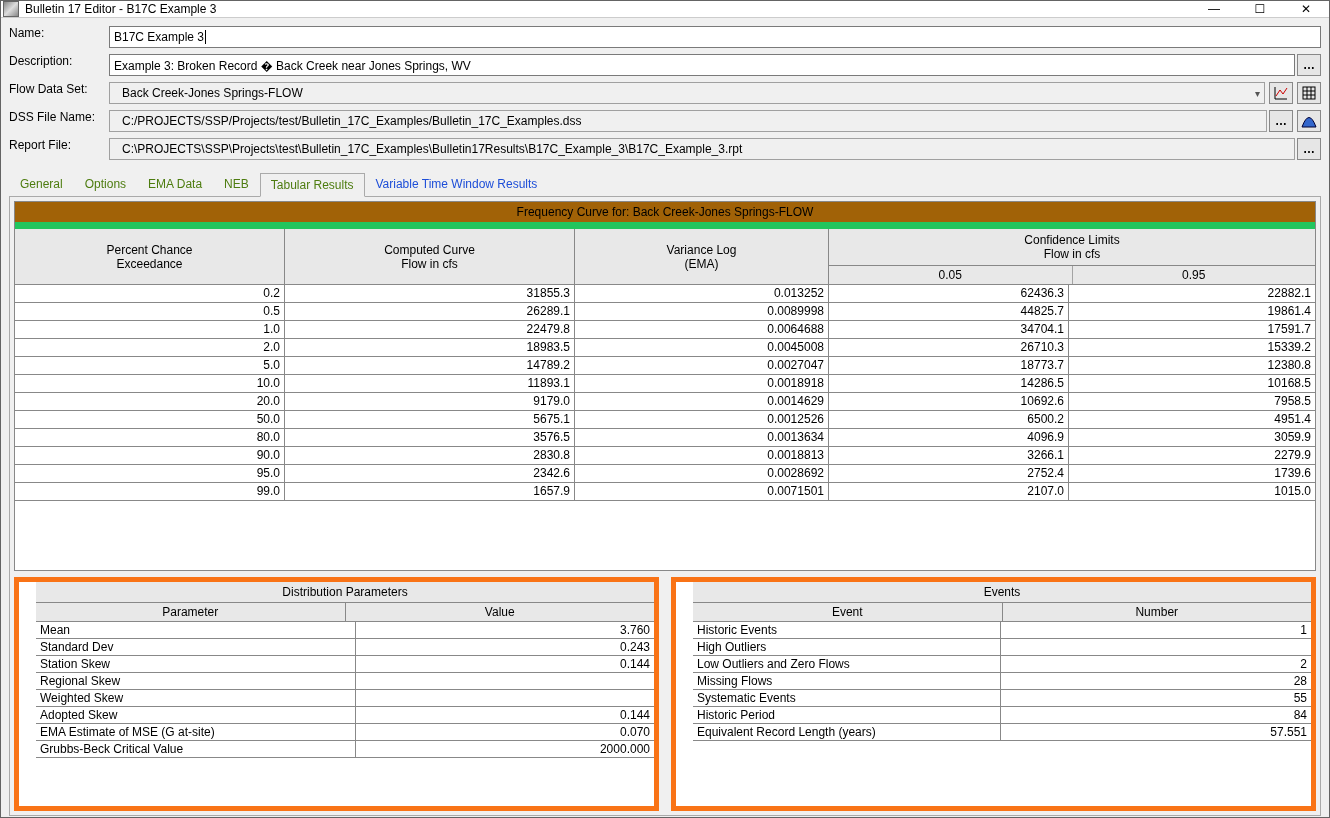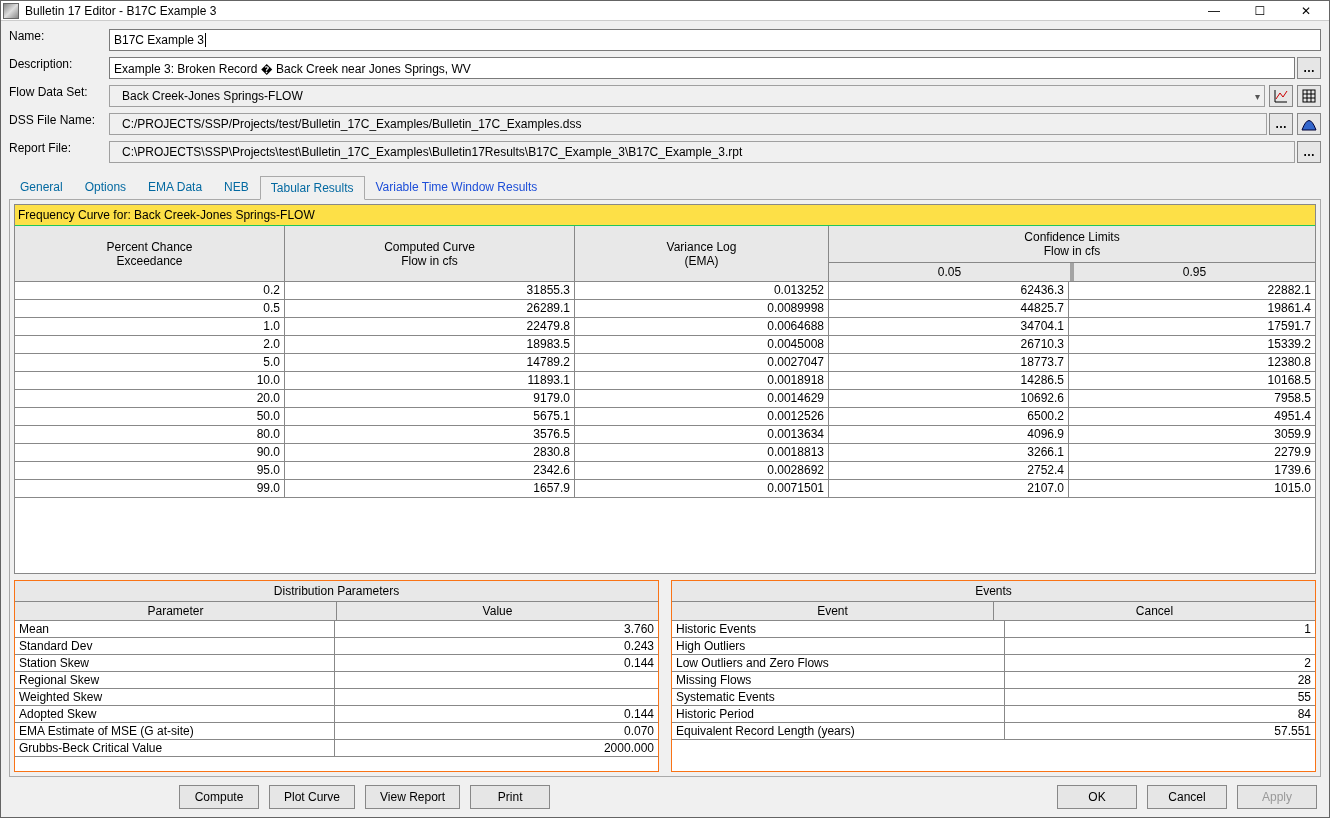--- a/index.html
+++ b/index.html
@@ -89,21 +89,21 @@
     display:flex; align-items:center; justify-content:center;
   }
   .tabs {
     display:flex;
     border-bottom:1px solid #aaa;
     margin-top: 6px;
   }
   .tab {
     padding: 4px 10px;
     font-size:12px;
-    color:#0369a1;
+    color:#4d7c0f;
     border:1px solid transparent;
     border-bottom:none;
     cursor:pointer;
   }
   .tab.active {
     background:#f0f0f0;
     border:1px solid #aaa;
     border-bottom:1px solid #f0f0f0;
     position:relative;
     top:1px;
@@ -124,66 +124,67 @@
     flex-direction:column;
     height: 370px;
   }
   .lower {
     display:flex;
     gap:12px;
     margin-top:6px;
   }
   .lower .half {
     flex:1;
-    border:1px solid #f97316;
+    border:5px solid #f97316;
     background:#fff;
-    height: 192px;
+    height: 234px;
     overflow:hidden;
+    padding-left:17px;
   }
   .footer {
     display:flex;
     align-items:center;
     padding: 8px 0 0 0;
   }
   .footer .left-btns { display:flex; gap:10px; margin-left:170px;text-align:right; }
   .footer .right-btns { margin-left:auto; display:flex; gap:10px; margin-right:4px;}
   .btn {
     min-width:80px;
     height:24px;
     border:1px solid #888;
     background:#e6e6e6;
     padding:0 14px;
     font-size:12px;
     display:flex; align-items:center; justify-content:center;
     cursor:pointer;
   }
   .btn.disabled { color:#999; }
   .freq-title {
-    text-align:left;
+    text-align:center;
     padding:3px;
-    border-bottom:1px solid #22c55e;
-    background:#fde047;
+    border-bottom:7px solid #22c55e;
+    background:#a16207;
   }
   .freq-headers {
     display:flex;
     border-bottom:1px solid #888;
   }
   .fh {
     border-right:1px solid #888;
     background:#e8e8e8;
     display:flex;
     flex-direction:column;
     align-items:center;
     justify-content:center;
     padding:4px;
     text-align:center;
   }
   .fh:last-child{border-right:none;}
   .fh-sub { display:flex; width:100%; border-top:1px solid #888; }
-  .fh-sub div { flex:1; border-right:4px solid #a3a3a3; text-align:center; padding:2px; background:#e8e8e8;}
+  .fh-sub div { flex:1; border-right:1px solid #a3a3a3; text-align:center; padding:2px; background:#e8e8e8;}
   .fh-sub div:last-child{border-right:none;}
   .col1{width:270px;}
   .col2{width:290px;}
   .col3{width:254px;}
   .col4{flex:1;}
   .data-rows{flex:1; overflow:auto; background:#fff;}
   .drow{display:flex; border-bottom:1px solid #888;}
   .dcell{border-right:1px solid #888; text-align:right; padding:0 4px; height:17px; line-height:17px;}
   .dcell:last-child{border-right:none;}
   .c1{width:270px;} .c2{width:290px;} .c3{width:254px;} .c4{flex:1;} .c5{width:246px;}
@@ -438,21 +439,21 @@
               <div class="prow">
                 <div class="p1">Grubbs-Beck Critical Value</div>
                 <div class="p2">2000.000</div>
               </div>
             </div>
         </div>
         <div class="half">
           <div class="events-title">Events</div>
           <div class="events-head">
             <div>Event</div>
-            <div>Cancel</div>
+            <div>Number</div>
           </div>
           <div id="eventrows">
               <div class="erow">
                 <div class="e1">Historic Events</div>
                 <div class="e2">1</div>
               </div>
               <div class="erow">
                 <div class="e1">High Outliers</div>
                 <div class="e2"></div>
               </div>

